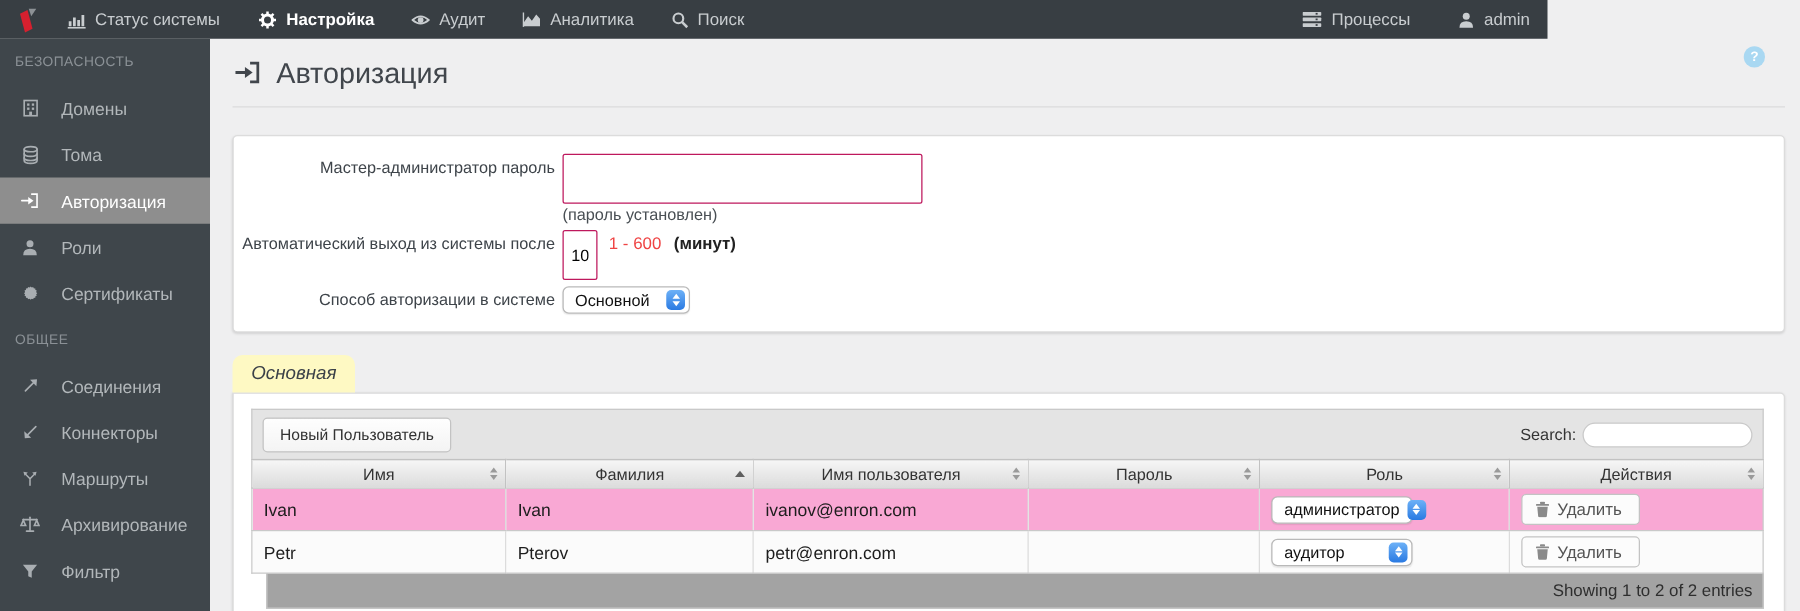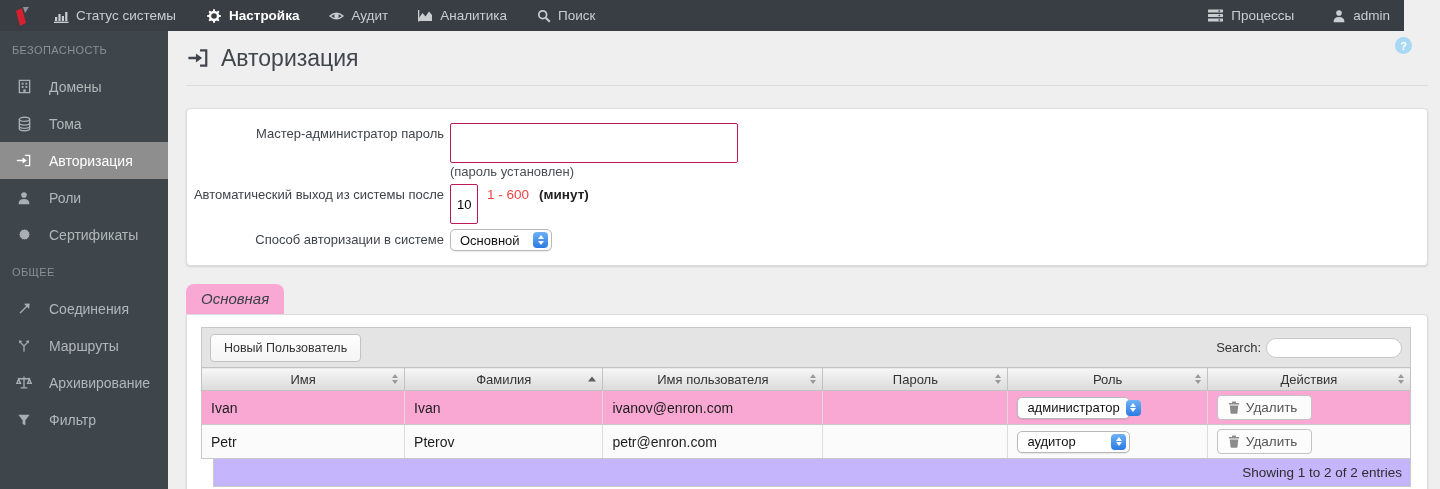--- a/index.html
+++ b/index.html
@@ -1,21 +1,21 @@
 <!DOCTYPE html>
 <html><head>
 <meta charset="utf-8">
 <style>
   * { margin:0; padding:0; box-sizing:border-box; }
   html,body { width:1440px; height:489px; overflow:hidden; background:#efeff0;
               font-family:"Liberation Sans", sans-serif; }
   .screen { position:relative; width:1440px; height:489px; }
 
   
-  .topbar { position:absolute; top:0; left:0; width:1404px; height:31px;
+  .topbar { position:absolute; top:0; left:0; width:1238px; height:31px;
             background:#383e43; display:flex; align-items:center; z-index:5; }
   .logo { width:24px; height:24px; margin-left:10px; display:flex; align-items:center; justify-content:center; }
   .topnav { display:flex; align-items:center; margin-left:20px; gap:30px; }
   .nav-item { display:inline-flex; align-items:center; gap:7px; color:#c9cdd0;
               font-size:13.5px; cursor:pointer; text-decoration:none; white-space:nowrap; }
   .nav-item.active { color:#ffffff; font-weight:bold; }
   .nav-item svg { display:block; }
   .topbar-right { margin-left:auto; display:flex; align-items:center; gap:38px; padding-right:14px; }
 
   
@@ -69,21 +69,21 @@
   .stepper { width:15px; height:16px; border-radius:4px; margin-left:6px; flex:none;
              background:linear-gradient(#6db1f7,#2a7ae2); display:flex; flex-direction:column;
              align-items:center; justify-content:center; gap:1.5px; }
   .su { width:0; height:0; border-left:3px solid transparent; border-right:3px solid transparent;
         border-bottom:4px solid #fff; }
   .sd { width:0; height:0; border-left:3px solid transparent; border-right:3px solid transparent;
         border-top:4px solid #fff; }
 
   
   .tab { display:inline-block; margin-top:18px; padding:0 15px; height:30px; line-height:30px;
-         background:#f9a8d4; border-radius:8px 8px 0 0; font-size:15px; font-style:italic;
+         background:#fef9c3; border-radius:8px 8px 0 0; font-size:15px; font-style:italic;
          color:#3b4148; cursor:pointer; }
 
   
   .table-panel { padding:12px 16px 14px 14px; border-top-left-radius:0; }
   .tbl-toolbar { height:40px; background:#e4e4e4; border:1px solid #c9c9c9; border-bottom:0;
                  display:flex; align-items:center; justify-content:space-between; padding:0 8px; }
   .btn { display:inline-flex; align-items:center; gap:6px; border:1px solid #c3c3c3;
          border-radius:4px; background:linear-gradient(#fefefe,#f4f4f4); color:#333;
          font-size:12.5px; cursor:pointer; font-family:"Liberation Sans",sans-serif; }
   .btn-new { padding:6px 13px; }
@@ -104,21 +104,21 @@
   tr.sel td { background:#f9a8d4; }
   .sort { position:absolute; right:6px; top:50%; transform:translateY(-50%);
           display:flex; flex-direction:column; gap:2px; }
   .tu { width:0; height:0; border-left:3.5px solid transparent; border-right:3.5px solid transparent;
         border-bottom:4px solid #9a9a9a; }
   .td2 { width:0; height:0; border-left:3.5px solid transparent; border-right:3.5px solid transparent;
          border-top:4px solid #9a9a9a; }
   .sort.asc .tu { border-bottom-color:#5f5f5f; border-left-width:4px; border-right-width:4px; border-bottom-width:5px; }
   .btn-del { padding:4px 14px 4px 10px; font-size:13.5px; color:#555; background:#fcfcfc; }
 
-  .tbl-footer { height:28px; background:#c4b5fd; border:1px solid #c9c9c9; border-top:0;
+  .tbl-footer { height:28px; background:#a3a3a3; border:1px solid #c9c9c9; border-top:0;
                 display:flex; align-items:center; justify-content:flex-end; padding-right:8px;
                 font-size:13.5px; color:#2e2e2e;margin-left:12px; }
 
   .partial-tab { margin-top:10px; width:213px; height:16px; background:#c5d7ee;
                  border-radius:8px 8px 0 0; }
 </style>
 </head>
 <body>
 
 <div class="screen">
@@ -268,20 +268,29 @@
     <a class="side-item">
       <span class="side-ico">
         <svg width="13" height="13" viewBox="0 0 14 14">
           <line x1="2.5" y1="11.5" x2="10" y2="4" class="icl" stroke-width="1.8"></line>
           <polygon points="6.5,2 12.5,1.5 12,7.5" class="fil"></polygon>
         </svg>
       </span>
       <span class="side-label">Соединения</span>
     </a>
 
+    <a class="side-item">
+      <span class="side-ico">
+        <svg width="13" height="13" viewBox="0 0 14 14">
+          <line x1="11.5" y1="2.5" x2="4" y2="10" class="icl" stroke-width="1.8"></line>
+          <polygon points="1.5,6.5 2,12.5 7.5,12" class="fil"></polygon>
+        </svg>
+      </span>
+      <span class="side-label">Коннекторы</span>
+    </a>
 
     <a class="side-item">
       <span class="side-ico">
         <svg width="14" height="14" viewBox="0 0 16 16">
           <path d="M8 14 V8 M8 8 L3.5 3.5 M8 8 L12.5 3.5" class="icl" stroke-width="1.7"></path>
           <polygon points="2,1.5 6,2.2 3,5.2" class="fil"></polygon>
           <polygon points="14,1.5 13,5.2 10,2.2" class="fil"></polygon>
         </svg>
       </span>
       <span class="side-label">Маршруты</span>

